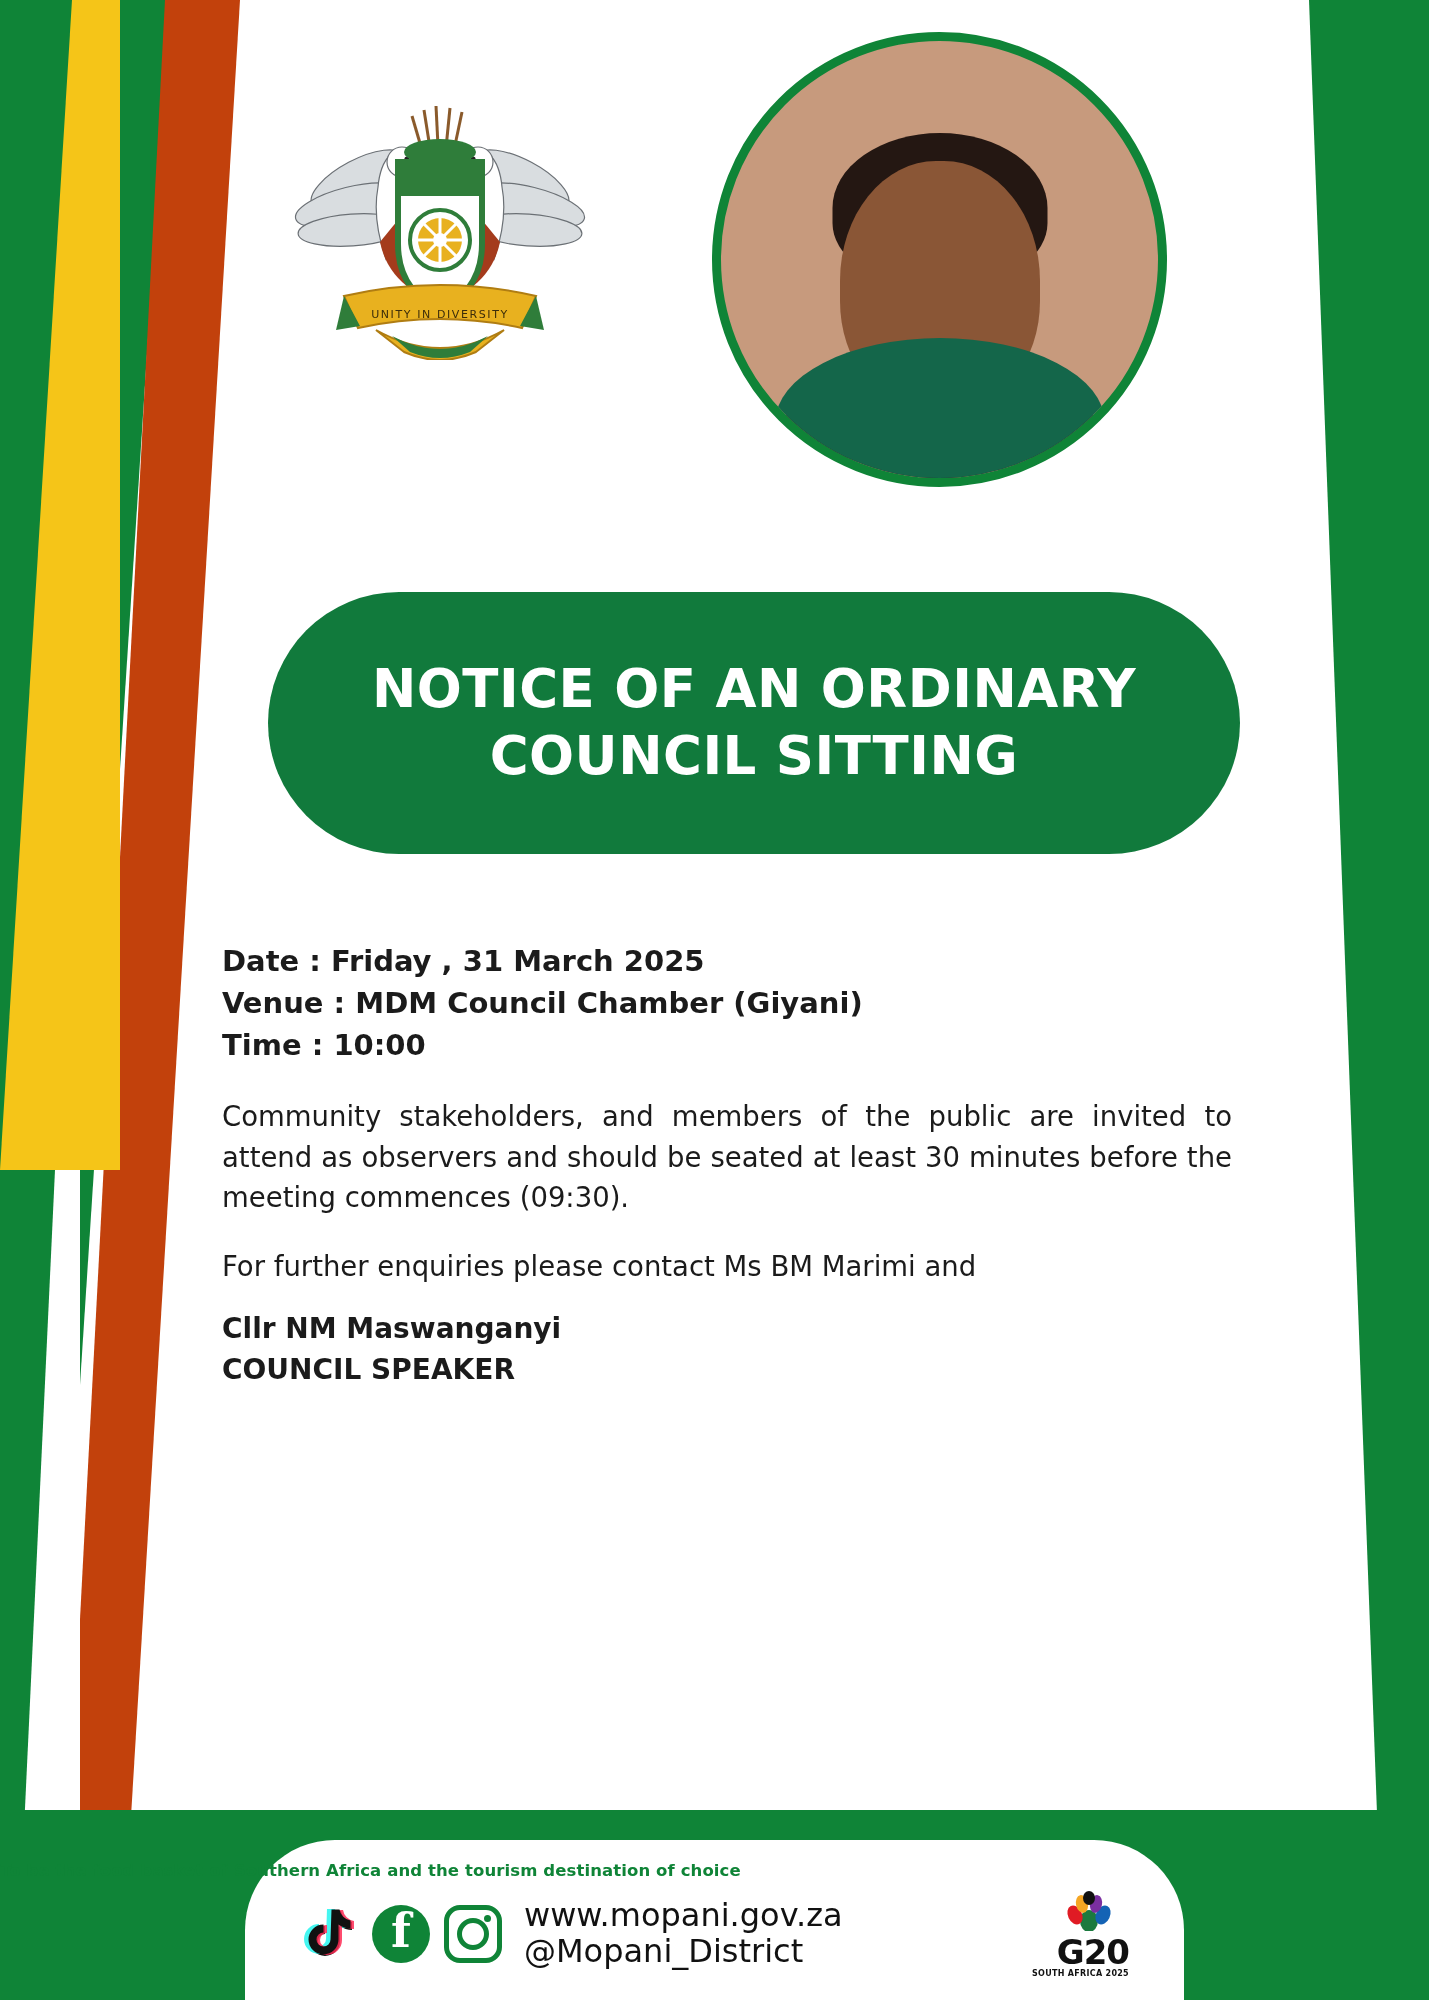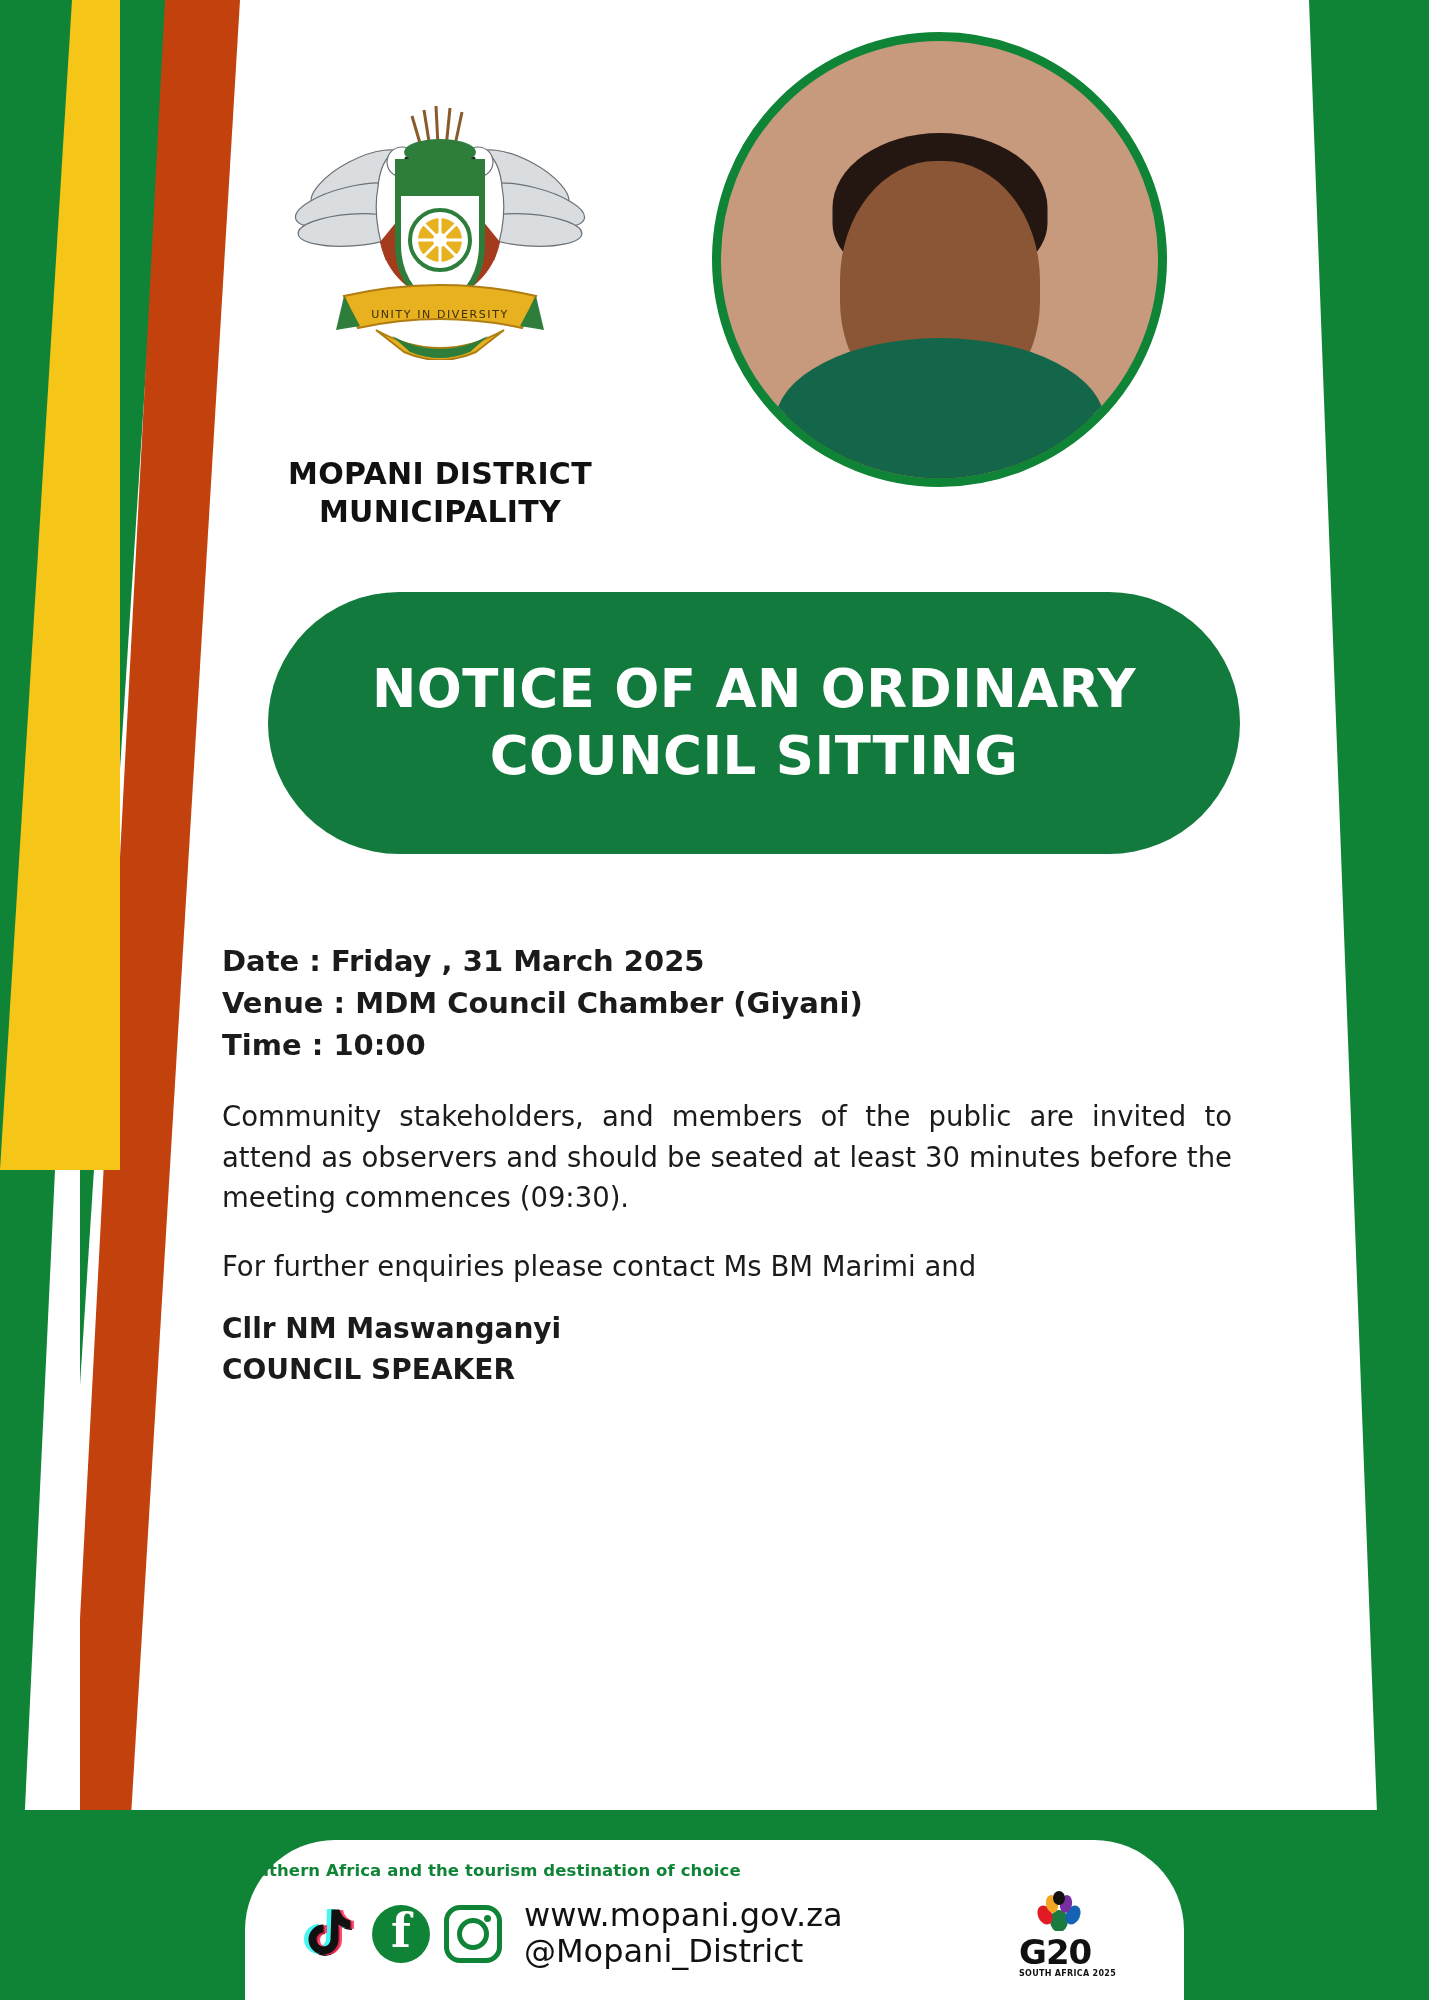--- a/index.html
+++ b/index.html
@@ -158,21 +158,21 @@
   }
   .web {
     font-size: 32px;
     color: #111111;
     line-height: 1.12;
     margin-left: 8px;
     white-space: nowrap;
   }
   .g20 {
     margin-left: auto;
-    text-align: left;
+    text-align: right;
     width: 110px;
   }
   .g20-mark {
     font-size: 34px;
     font-weight: bold;
     color: #111111;
     letter-spacing: -1px;
     line-height: 1;
   }
   .g20-sub {
@@ -376,21 +376,20 @@
     </svg>
   </div>
 
   <div class="portrait">
     <div class="hair"></div>
     <div class="face"></div>
     <div class="shoulder"></div>
     <div class="scarf"></div>
   </div>
 
-  <div class="muni-name">MOPANI DISTRICT MUNICIPALITY</div>
 
   <div class="title-pill">
     <span>NOTICE OF AN ORDINARY COUNCIL SITTING</span>
   </div>
 
   <div class="body">
     <div class="details">
       <div>Date  : Friday , 31 March 2025</div>
       <div>Venue : MDM Council Chamber (Giyani)</div>
       <div>Time : 10:00</div>

